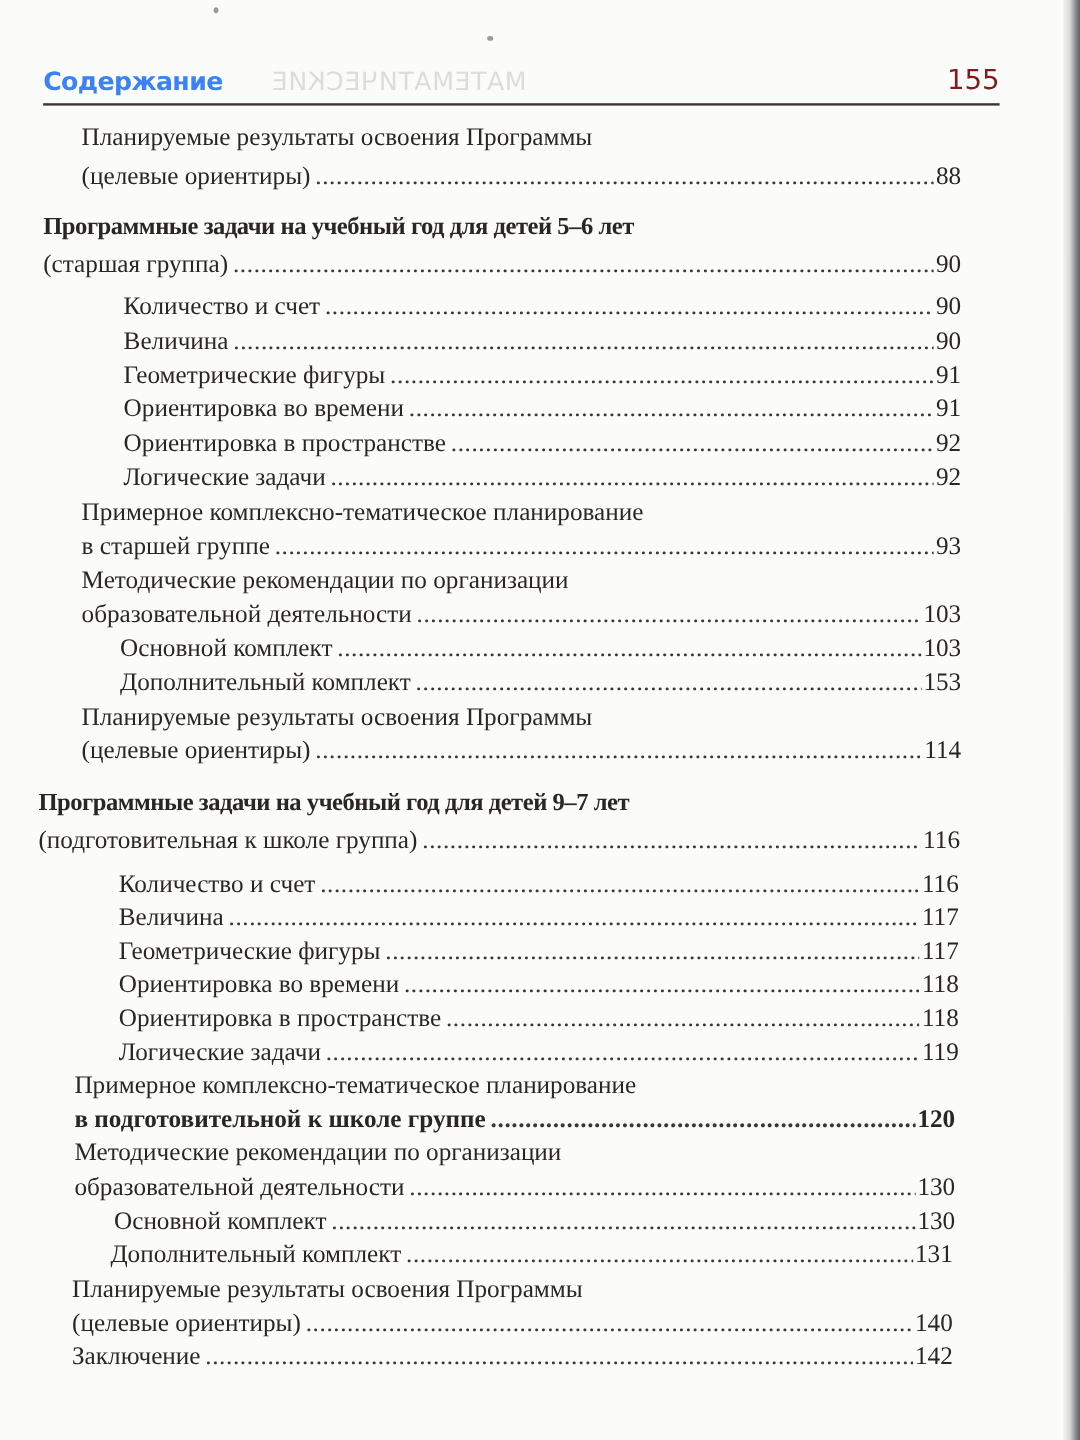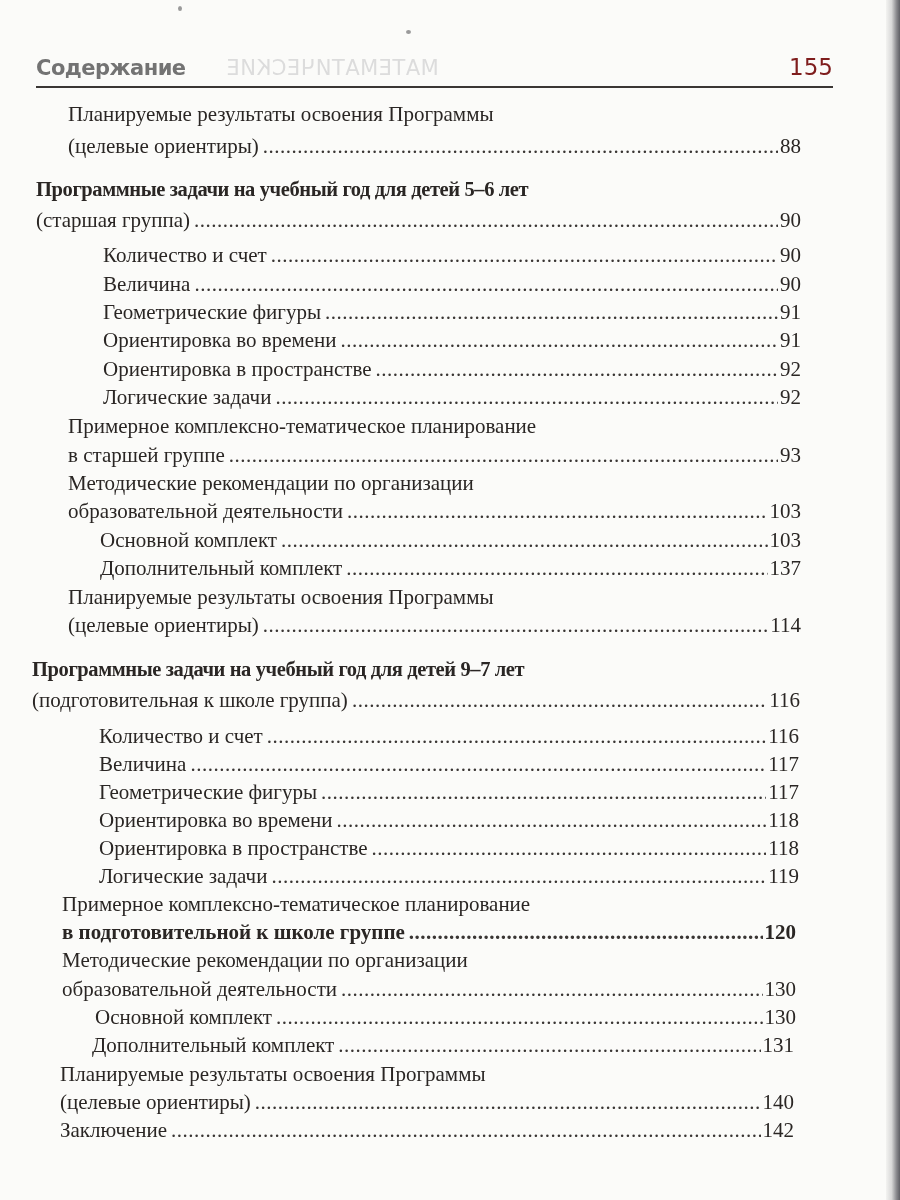--- a/index.html
+++ b/index.html
@@ -14,21 +14,21 @@
     background: linear-gradient(to right, #f3f3f1 0%, #d8d8d8 40%, #8a8a8e 75%, #5e5e64 100%);
   }
   .speck { position: absolute; background: #9a9a9a; border-radius: 50%; }
   .header {
     position: absolute; left: 36px; top: 52px; width: 797px; height: 34px;
     border-bottom: 2px solid #3a3634;
   }
   .header-title {
     position: absolute; left: 0; top: 4px;
     font-family: "DejaVu Sans", "Liberation Sans", sans-serif;
-    font-weight: bold; font-size: 21px; letter-spacing: -0.5px; color: #737373;
+    font-weight: bold; font-size: 21px; letter-spacing: -0.5px; color: #3b82f6;
   }
   .bleed-through {
     position: absolute; left: 190px; top: 4px;
     font-family: "DejaVu Sans", "Liberation Sans", sans-serif;
     font-size: 21px; color: #dcdcdc; transform: scaleX(-1);
     letter-spacing: 0.5px;
   }
   .page-number {
     position: absolute; right: 0; top: 2px;
     font-family: "DejaVu Sans", "Liberation Sans", sans-serif;
@@ -133,21 +133,21 @@
     </div>
 
   <div class="line" style="left:100px;top:526px;width:701px;">
       <span class="text">Основной комплект</span>
       <span class="dots"></span>
       <span class="pg">103</span>
     </div>
   <div class="line" style="left:100px;top:554px;width:701px;">
       <span class="text">Дополнительный комплект</span>
       <span class="dots"></span>
-      <span class="pg">137</span>
+      <span class="pg">153</span>
     </div>
 
   <div class="line" style="left:68px;top:583px;">
       <span class="text">Планируемые результаты освоения Программы</span>
     </div>
   <div class="line" style="left:68px;top:611px;width:733px;">
       <span class="text">(целевые ориентиры)</span>
       <span class="dots"></span>
       <span class="pg">114</span>
     </div>

